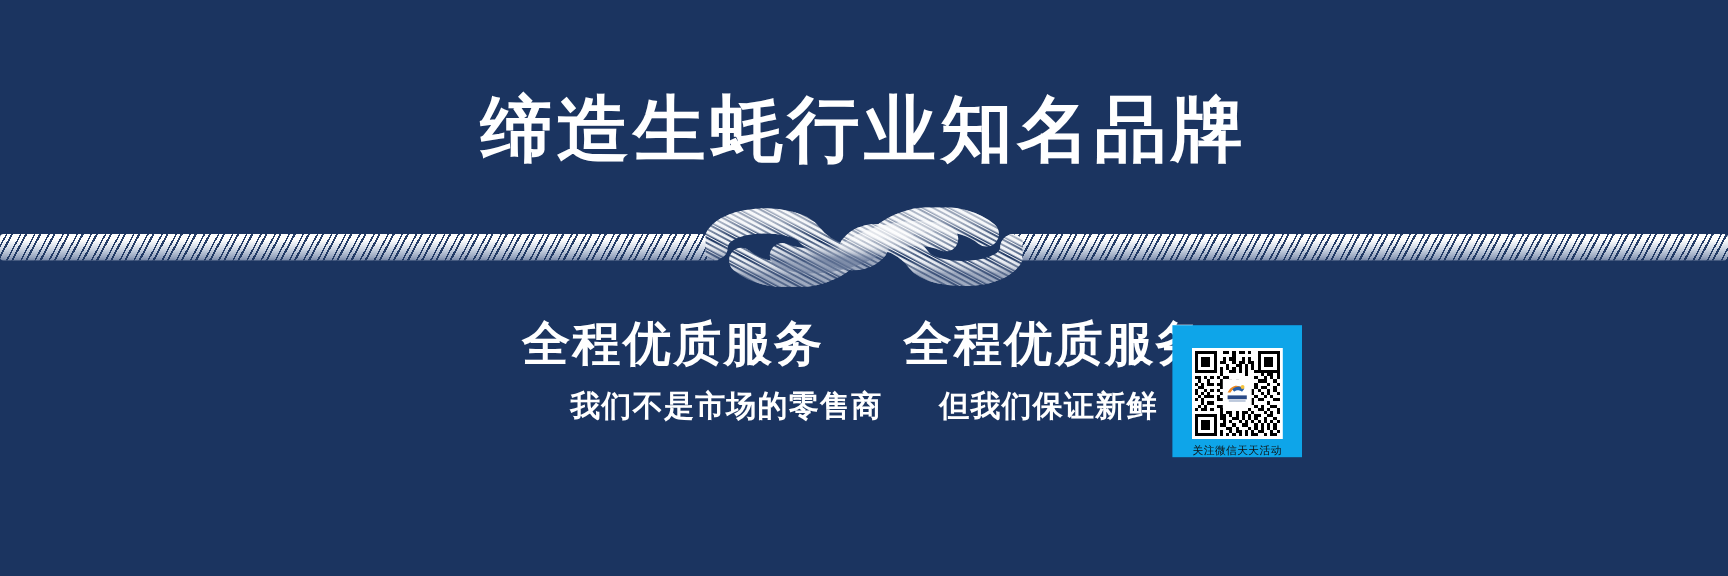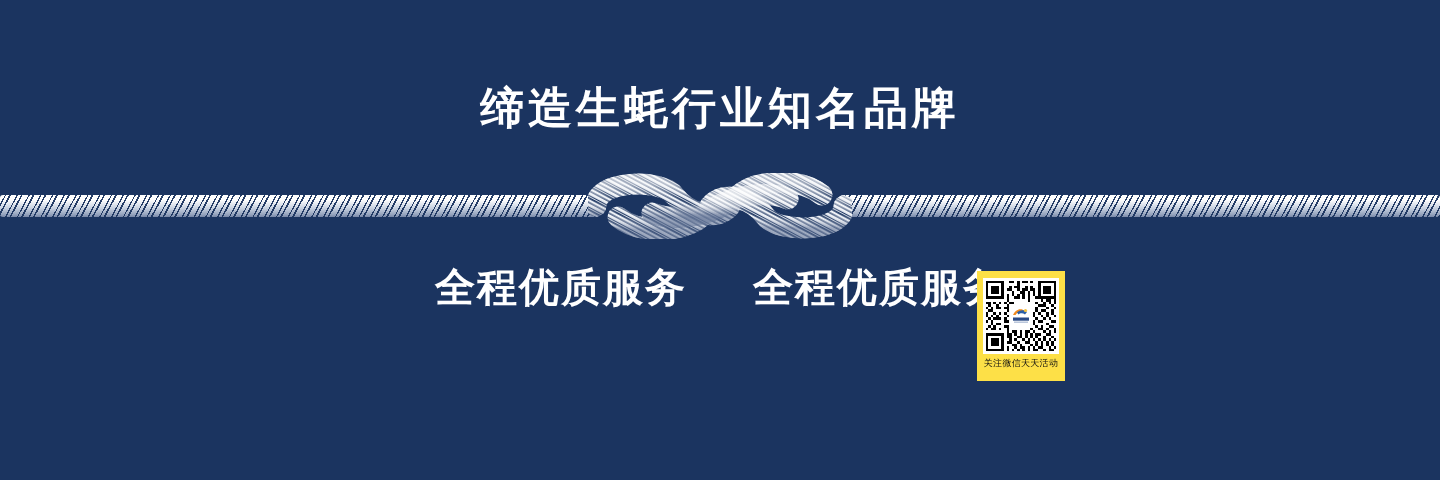--- a/index.html
+++ b/index.html
@@ -23,21 +23,21 @@
   }
 
   
   .headline {
     position: absolute;
     top: 72px;
     left: 0;
     width: 1440px;
     text-align: center;
     color: #ffffff;
-    font-size: 44px;
+    font-size: 60px;
     font-weight: bold;
     letter-spacing: 4px;
     line-height: 72px;
     white-space: nowrap;
   }
 
   
   .rope-divider {
     position: absolute;
     top: 173px;
@@ -123,24 +123,24 @@
   }
   .tagline-1 { top: 322px; }
   .tagline-2 { top: 366px; }
   .tag-gap { display: inline-block; width: 28px; }
 
   
   .qr-card {
     position: absolute;
     left: 977px;
     top: 271px;
-    width: 88px;
+    width: 108px;
     height: 110px;
-    background: #fde047;
-    padding: 0;
+    background: #0ea5e9;
+    padding: 12px;
     box-sizing: border-box;
     display: flex;
     flex-direction: column;
     align-items: center;
   }
   .qr-code {
     position: relative;
     width: 76px;
     height: 76px;
     margin-top: 7px;
@@ -220,20 +220,25 @@
       </svg>
     </div>
   </div>
 
   <div class="subheading">
     <span>全程优质服务</span>
     <span class="sub-gap"></span>
     <span>全程优质服务</span>
   </div>
 
+  <div class="tagline tagline-1">
+    <span>我们不是市场的零售商</span>
+    <span class="tag-gap"></span>
+    <span>但我们保证新鲜</span>
+  </div>
 
 
   <div class="qr-card">
     <div class="qr-code">
       <svg width="76" height="76" viewBox="0 0 29 29" shape-rendering="crispEdges" xmlns="http://www.w3.org/2000/svg">
         <rect width="29" height="29" fill="#ffffff"></rect>
         <g fill="#000000">
 
           <rect x="1" y="1" width="7" height="1"></rect>
             <rect x="1" y="7" width="7" height="1"></rect>

